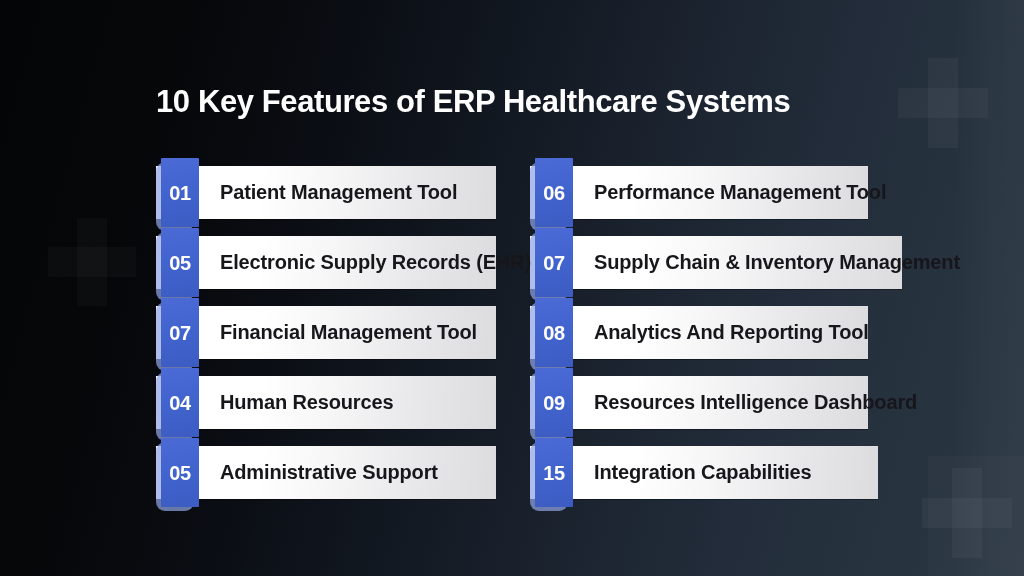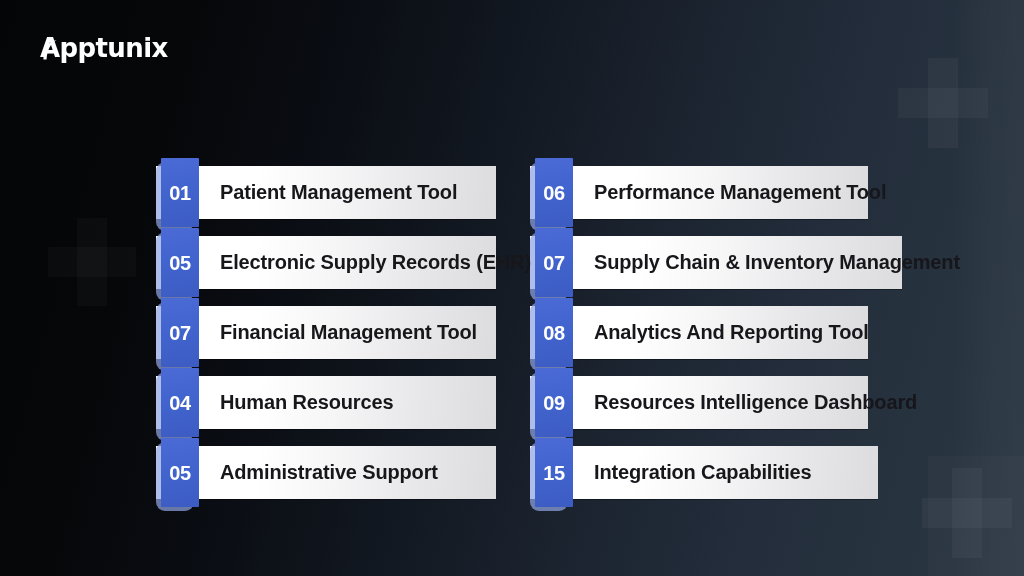--- a/index.html
+++ b/index.html
@@ -201,29 +201,22 @@
   </div>
   <div class="cross" id="cross-left">
     <span class="bar v"></span>
       <span class="bar h"></span>
   </div>
   <div class="cross" id="cross-bottom-right">
     <span class="bar v"></span>
       <span class="bar h"></span>
   </div>
 
-  <div id="logo">
-    <span class="logo-mark">
-      <svg id="logo-arc" viewBox="0 0 22 22" fill="none" aria-hidden="true">
-        <path d="M2.4 20.5 C2.4 9.0 8.4 1.6 15.6 1.2 C9.6 4.2 6.0 11.4 5.6 20.5 Z" fill="#ffffff"></path>
-      </svg>
-    </span>
-    <span class="logo-text">Apptunix</span>
-  </div>
-
+
+  <h1 id="page-title">10 Key Features of ERP Healthcare Systems</h1>
 
   <div class="column" id="column-left">
 
     <div class="feature-row">
       <div class="card"></div>
       <div class="badge-shadow"></div>
       <div class="badge">
         <span class="badge-num">01</span>
       </div>
       <div class="feature-label">Patient Management Tool</div>

